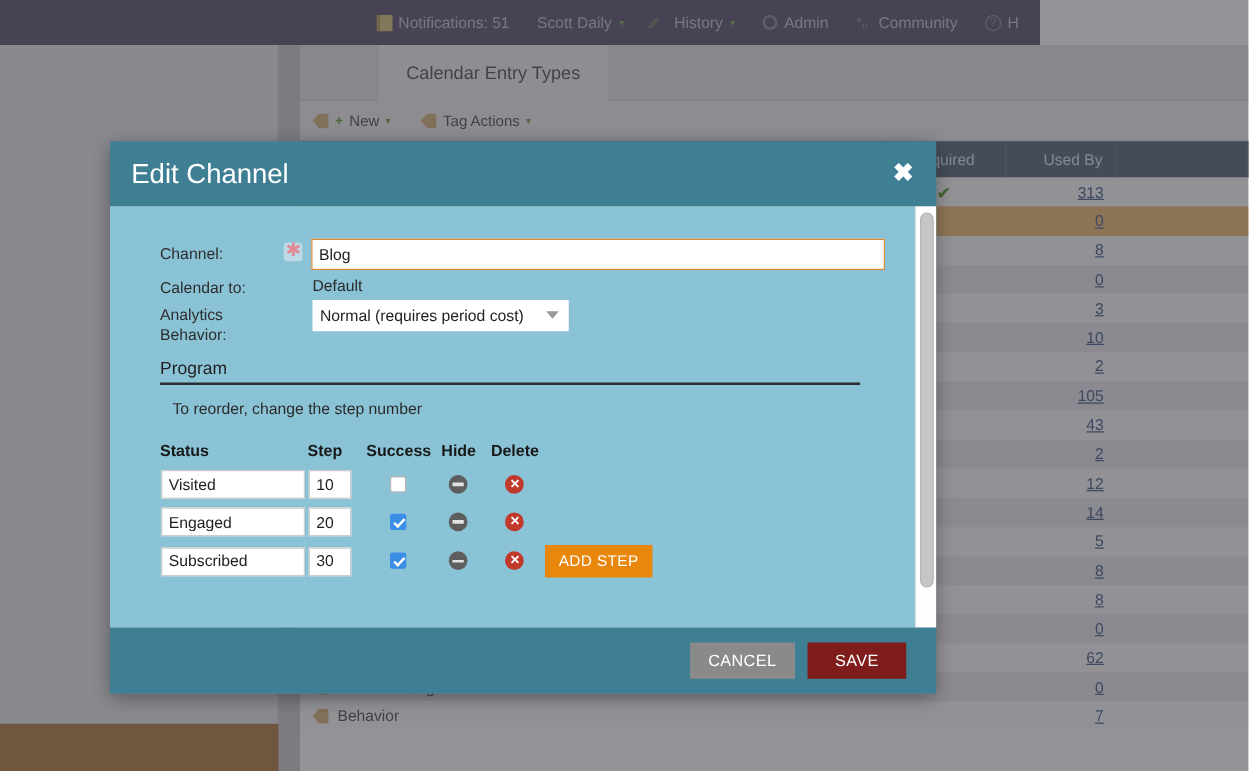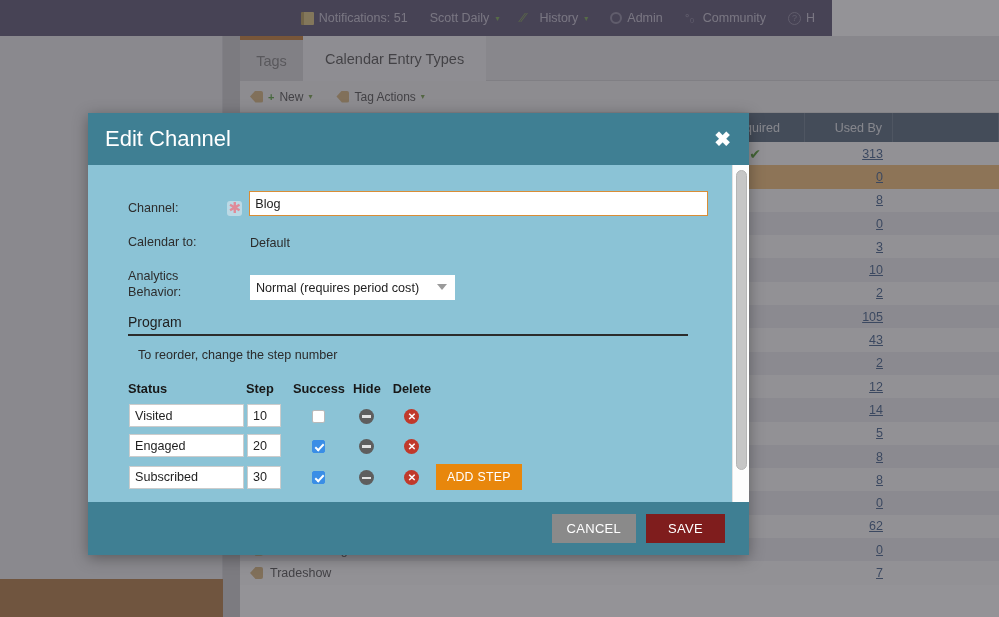--- a/index.html
+++ b/index.html
@@ -142,21 +142,21 @@
   }
   .m-title { color:#ffffff; font-size:22px; }
   .m-close { color:#ffffff; font-size:20px; cursor:pointer; line-height:1; font-weight:bold; }
 
   .m-body {
     position:relative;
     height:337px; background:#8bc3d6; overflow:hidden;
   }
   .m-inner { padding: 26px 0 0 40px; width: 620px; }
 
-  .formrow { display:flex; align-items:flex-end; margin-bottom:14px; }
+  .formrow { display:flex; align-items:flex-start; margin-bottom:2px; }
   .flabel { width:100px; font-size:12.6px; color:#2d2d2d; line-height:16px; padding-top:4px; }
   .req-ast {
     width:15px; height:15px; margin-right:7px; margin-top:3px;
     color:#e08a98; font-size:15px; line-height:14px; text-align:center;
     background:#bcd9e5; border-radius:3px; flex:none;
   }
   .text-input {
     width:462px; height:25px; background:#ffffff;
     border:1px solid #d98d36; outline:none;
     font-size:12.6px; color:#222; padding:0 5px;
@@ -288,23 +288,20 @@
     </div>
 
     <div class="page-body">
       <div class="left-rail"></div>
       <div class="left-rail-bottom"></div>
       <div class="gap-col"></div>
 
       <div class="content-area">
 
         <div class="tabbar">
-          <div class="tab active">
-            <span>Tags</span>
-          </div>
           <div class="tab inactive">
             <span>Calendar Entry Types</span>
           </div>
         </div>
 
         <div class="actionbar">
           <div class="ab-item">
             <span class="tag-glyph"></span>
             <span class="plusbadge">+</span>
             <span>New</span>
@@ -471,21 +468,21 @@
                 </div>
                 <div class="td td-req"></div>
                 <div class="td td-used">
                   <a>0</a>
                 </div>
                 <div class="td td-pad"></div>
               </div>
               <div class="dt-row">
                 <div class="td td-name">
                   <span class="tag-glyph"></span>
-                  <span>Tradeshow</span>
+                  <span>Behavior</span>
                 </div>
                 <div class="td td-req"></div>
                 <div class="td td-used">
                   <a>7</a>
                 </div>
                 <div class="td td-pad"></div>
               </div>
             </div>
         </div>
 

